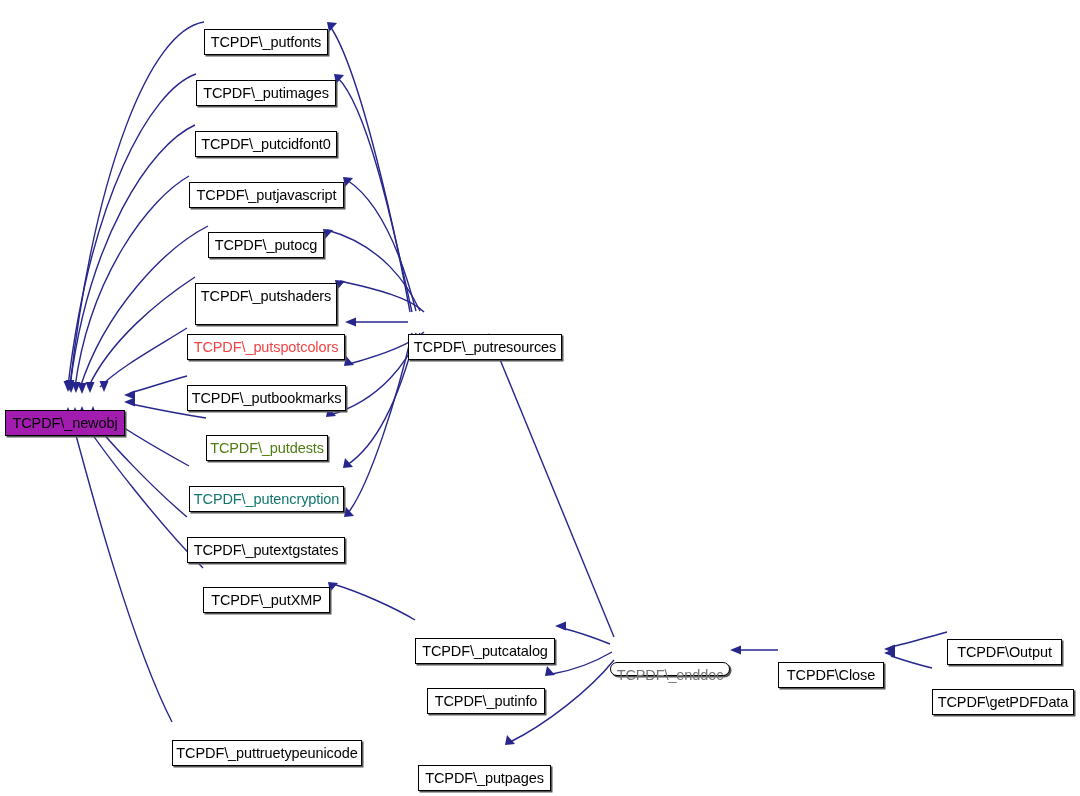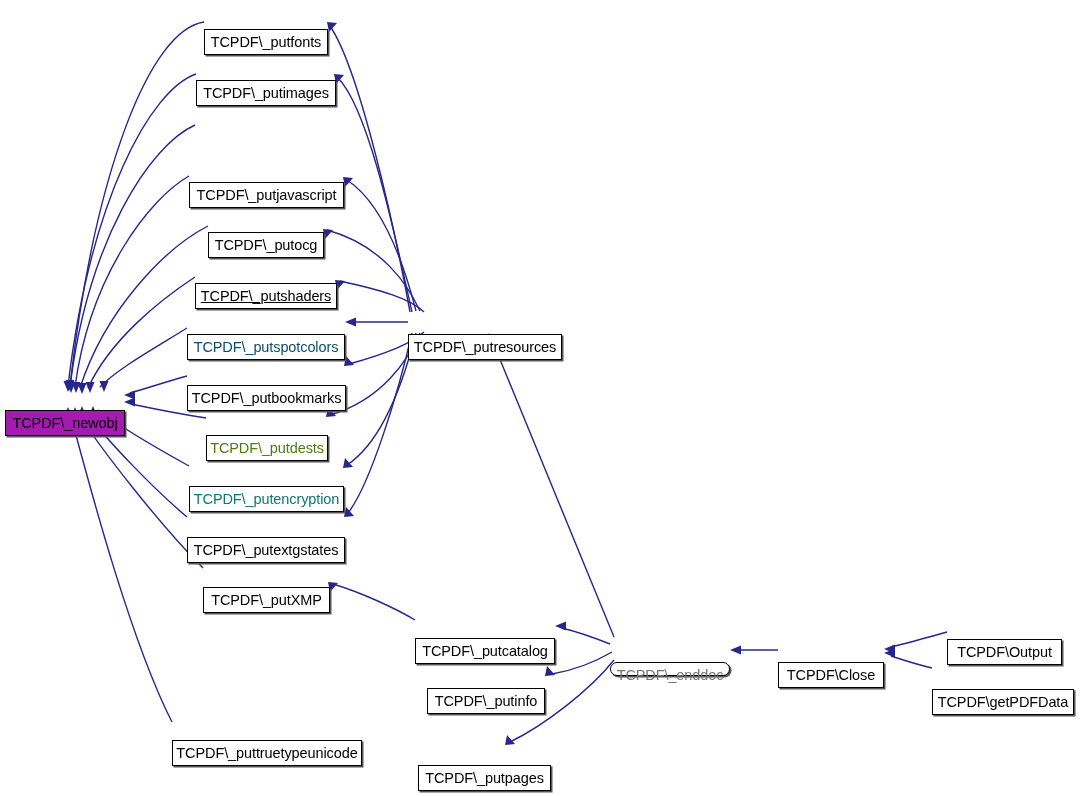--- a/index.html
+++ b/index.html
@@ -163,30 +163,33 @@
     </svg>
 <div class="node root" style="left: 5px; top: 385px; width: 120px; height: 26px; border-color: rgb(0, 0, 0); background: #a21caf; color: rgb(0, 0, 0);">
       <span class="lbl">TCPDF\_newobj</span>
     </div>
     <div class="node" style="left: 204px; top: 4px; width: 124px; height: 26px; border-color: rgb(0, 0, 0); background: rgb(255, 255, 255); color: rgb(0, 0, 0);">
       <span class="lbl">TCPDF\_putfonts</span>
     </div>
     <div class="node" style="left: 196px; top: 55px; width: 140px; height: 26px; border-color: rgb(0, 0, 0); background: rgb(255, 255, 255); color: rgb(0, 0, 0);">
       <span class="lbl">TCPDF\_putimages</span>
     </div>
+    <div class="node" style="left: 195px; top: 106px; width: 142px; height: 26px; border-color: rgb(0, 0, 0); background: rgb(255, 255, 255); color: rgb(0, 0, 0);">
+      <span class="lbl">TCPDF\_putcidfont0</span>
+    </div>
     <div class="node" style="left: 189px; top: 157px; width: 155px; height: 26px; border-color: rgb(0, 0, 0); background: rgb(255, 255, 255); color: rgb(0, 0, 0);">
       <span class="lbl">TCPDF\_putjavascript</span>
     </div>
     <div class="node" style="left: 208px; top: 207px; width: 116px; height: 26px; border-color: rgb(0, 0, 0); background: rgb(255, 255, 255); color: rgb(0, 0, 0);">
       <span class="lbl">TCPDF\_putocg</span>
     </div>
-    <div class="node" style="left: 195px; top: 258px; width: 142px; height: 26px; border-color: rgb(0, 0, 0); background: rgb(255, 255, 255); color: rgb(0, 0, 0); text-decoration: underline;">
+    <div class="node" style="left: 195px; top: 258px; width: 142px; height: 42px; border-color: rgb(0, 0, 0); background: rgb(255, 255, 255); color: rgb(0, 0, 0);">
       <span class="lbl">TCPDF\_putshaders</span>
     </div>
-    <div class="node" style="left: 187px; top: 309px; width: 158px; height: 26px; border-color: rgb(0, 0, 0); background: rgb(255, 255, 255); color: #0c4a6e;">
+    <div class="node" style="left: 187px; top: 309px; width: 158px; height: 26px; border-color: rgb(0, 0, 0); background: rgb(255, 255, 255); color: #ef4444;">
       <span class="lbl">TCPDF\_putspotcolors</span>
     </div>
     <div class="node" style="left: 187px; top: 360px; width: 159px; height: 26px; border-color: rgb(0, 0, 0); background: rgb(255, 255, 255); color: rgb(0, 0, 0);">
       <span class="lbl">TCPDF\_putbookmarks</span>
     </div>
     <div class="node" style="left: 206px; top: 410px; width: 122px; height: 26px; border-color: rgb(0, 0, 0); background: rgb(255, 255, 255); color: #4d7c0f;">
       <span class="lbl">TCPDF\_putdests</span>
     </div>
     <div class="node" style="left: 189px; top: 461px; width: 155px; height: 26px; border-color: rgb(0, 0, 0); background: rgb(255, 255, 255); color: #0f766e;">
       <span class="lbl">TCPDF\_putencryption</span>

